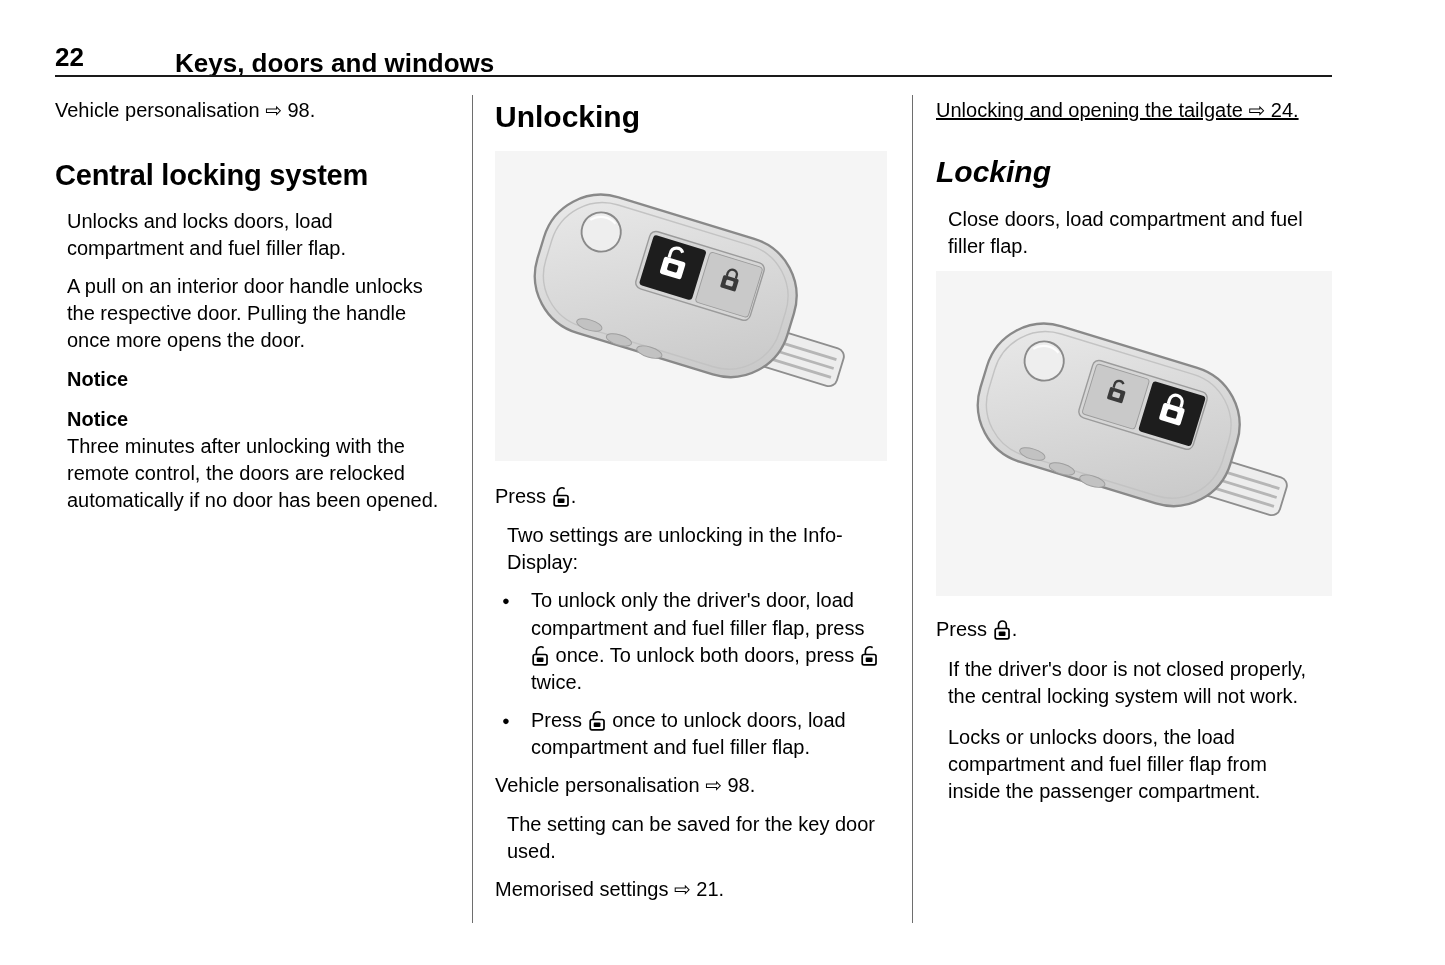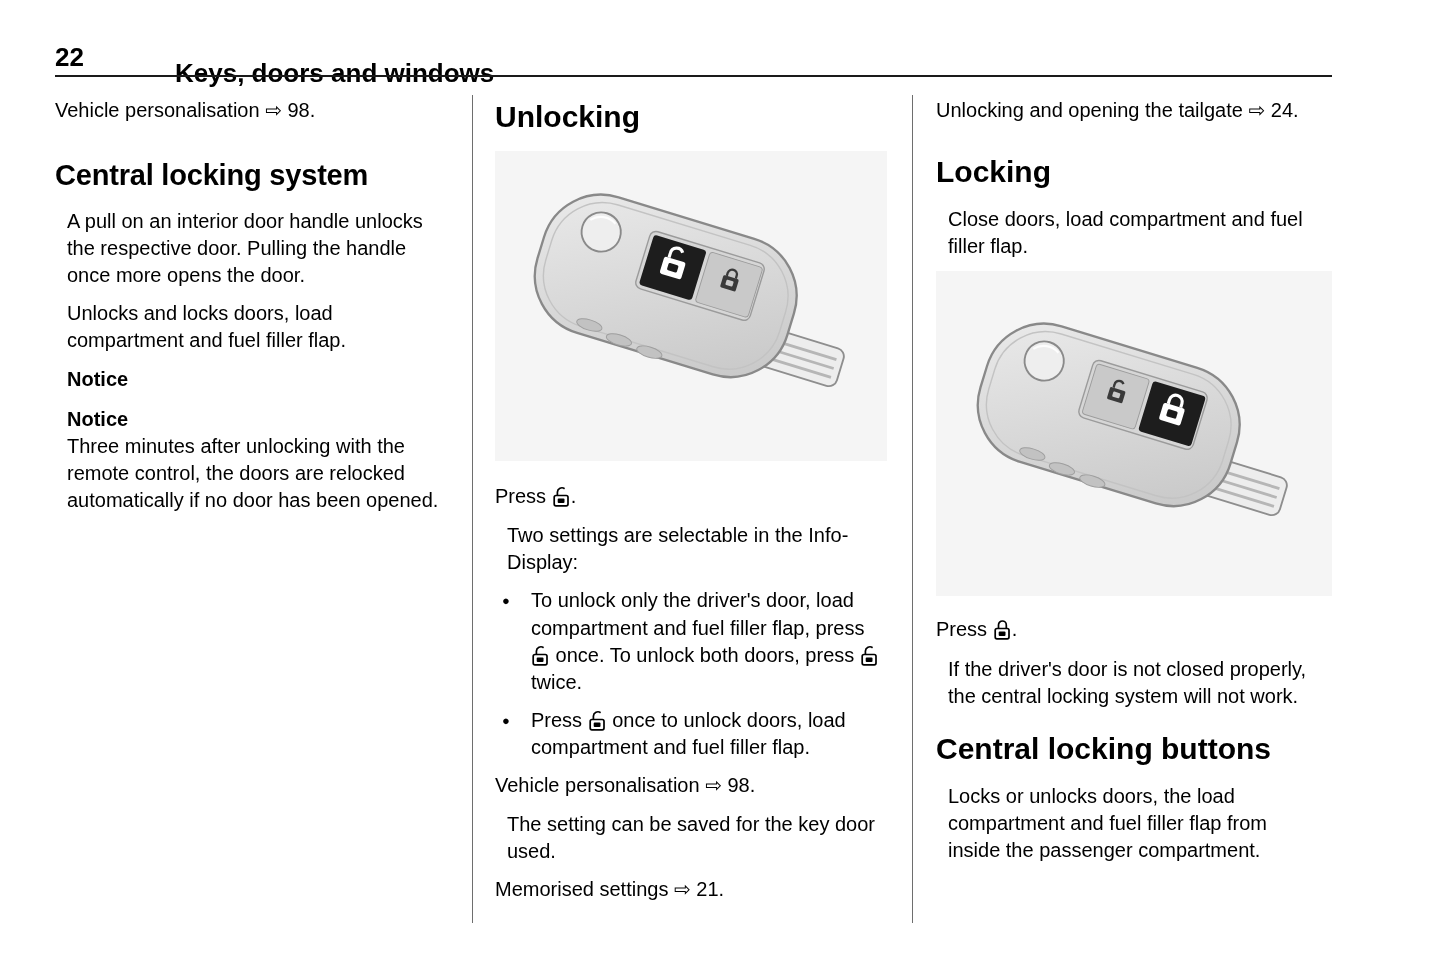--- a/index.html
+++ b/index.html
@@ -5,36 +5,36 @@
   * { margin:0; padding:0; box-sizing:border-box; }
   html,body { background:#ffffff; }
   body {
     width:1445px; height:965px;
     font-family:"Liberation Sans", sans-serif;
     color:#000; position:relative; overflow:hidden;
   }
   .page { position:relative; width:1210px; height:965px; }
 
   .hdr-num   { position:absolute; left:55px;  top:42px; font-size:26px; font-weight:bold; }
-  .hdr-title { position:absolute; left:175px; top:58px; font-size:26px; font-weight:bold; }
+  .hdr-title { position:absolute; left:175px; top:48px; font-size:26px; font-weight:bold; }
   .hdr-rule  { position:absolute; left:55px;  top:75px; width:1277px; height:2px; background:#1a1a1a; }
 
   .vdiv { position:absolute; top:95px; width:1px; height:828px; background:#6e6e6e; }
   .vdiv1 { left:472px; } .vdiv2 { left:912px; }
 
   .col { position:absolute; top:97px; font-size:20px; line-height:1.36; }
   .col1 { left:55px;  width:402px; }
   .col2 { left:495px; width:392px; }
   .col3 { left:936px; width:396px; }
 
   p { margin:0 12px 11px; }
   .crossref { margin:0 0 11px; }
   h1.section { font-size:29px; font-weight:bold; margin:32px 0 12px; letter-spacing:-0.2px; }
   h2.sub { font-size:30px; font-weight:bold; margin:0 0 13px; }
-  h2.sub.mt { margin-top:19px; }
+  h2.sub.mt { margin-top:19px;font-style:italic; }
 
   .notice { margin:2px 0 13px 12px; }
   .notice-label { font-weight:bold; }
 
   .keyimg {
     background:#f5f5f5;
     display:flex; align-items:center; justify-content:center;
     margin:4px 0 22px; overflow:hidden;
   }
   .keyimg.unlock { height:310px; }
@@ -58,22 +58,22 @@
   <div class="hdr-num">22</div>
   <div class="hdr-title">Keys, doors and windows</div>
   <div class="hdr-rule"></div>
 
   <div class="vdiv vdiv1"></div>
   <div class="vdiv vdiv2"></div>
 
   <div class="col col1">
     <p class="crossref">Vehicle personalisation ⇨ 98.</p>
     <h1 class="section">Central locking system</h1>
+    <p>Unlocks and locks doors, load compartment and fuel filler flap.</p>
     <p>A pull on an interior door handle unlocks the respective door. Pulling the handle once more opens the door.</p>
-    <p>Unlocks and locks doors, load compartment and fuel filler flap.</p>
     <div class="notice">
       <div class="notice-label">Notice</div>
     </div>
     <div class="notice">
       <div class="notice-label">Notice</div>
       <div>Three minutes after unlocking with the remote control, the doors are relocked automatically if no door has been opened.</div>
     </div>
   </div>
 
   <div class="col col2">
@@ -112,21 +112,21 @@
             <ellipse cx="147" cy="218" rx="14" ry="5.5" fill="#c2c2c2" stroke="#9e9e9e"></ellipse>
             <ellipse cx="182" cy="221" rx="14" ry="5.5" fill="#c2c2c2" stroke="#9e9e9e"></ellipse>
           </g>
         </svg>
       </div>
     <p class="press-line">Press <span class="inline-icon"><svg width="17" height="21" viewBox="0 0 17 21">
             <path d="M4.4 9.5 V6.1 A4.5 4.5 0 0 1 11.6 2.7" fill="none" stroke="#000" stroke-width="1.7"></path>
             <rect x="1.2" y="9.5" width="13.8" height="10.3" rx="1.8" fill="none" stroke="#000" stroke-width="1.7"></rect>
             <rect x="4.7" y="12.4" width="6.8" height="4.7" rx="1" fill="#000"></rect>
           </svg></span>.</p>
-    <p>Two settings are selectable in the Info-Display:</p>
+    <p>Two settings are unlocking in the Info-Display:</p>
     <div class="bullet-row">
       <span class="bullet-dot">●</span>
       <span class="bullet-text">To unlock only the driver's door, load compartment and fuel filler flap, press <span class="inline-icon"><svg width="17" height="21" viewBox="0 0 17 21">
               <path d="M4.4 9.5 V6.1 A4.5 4.5 0 0 1 11.6 2.7" fill="none" stroke="#000" stroke-width="1.7"></path>
               <rect x="1.2" y="9.5" width="13.8" height="10.3" rx="1.8" fill="none" stroke="#000" stroke-width="1.7"></rect>
               <rect x="4.7" y="12.4" width="6.8" height="4.7" rx="1" fill="#000"></rect>
             </svg></span> once. To unlock both doors, press <span class="inline-icon"><svg width="17" height="21" viewBox="0 0 17 21">
               <path d="M4.4 9.5 V6.1 A4.5 4.5 0 0 1 11.6 2.7" fill="none" stroke="#000" stroke-width="1.7"></path>
               <rect x="1.2" y="9.5" width="13.8" height="10.3" rx="1.8" fill="none" stroke="#000" stroke-width="1.7"></rect>
               <rect x="4.7" y="12.4" width="6.8" height="4.7" rx="1" fill="#000"></rect>
@@ -139,21 +139,21 @@
               <rect x="1.2" y="9.5" width="13.8" height="10.3" rx="1.8" fill="none" stroke="#000" stroke-width="1.7"></rect>
               <rect x="4.7" y="12.4" width="6.8" height="4.7" rx="1" fill="#000"></rect>
             </svg></span> once to unlock doors, load compartment and fuel filler flap.</span>
     </div>
     <p class="crossref">Vehicle personalisation ⇨ 98.</p>
     <p>The setting can be saved for the key door used.</p>
     <p class="crossref">Memorised settings ⇨ 21.</p>
   </div>
 
   <div class="col col3">
-    <p class="crossref" style="margin-bottom:28px;">Unlocking and opening the tailgate ⇨ 24.</p>
+    <p class="crossref" style="margin-bottom:28px;text-decoration:underline;">Unlocking and opening the tailgate ⇨ 24.</p>
     <h2 class="sub mt">Locking</h2>
     <p>Close doors, load compartment and fuel filler flap.</p>
     <div class="keyimg lock">
         <svg viewBox="0 0 420 320" xmlns="http://www.w3.org/2000/svg">
           <defs>
             <linearGradient id="grad_lock" x1="0" y1="0" x2="1" y2="1">
               <stop offset="0" stop-color="#ebebeb"></stop>
               <stop offset="1" stop-color="#c6c6c6"></stop>
             </linearGradient>
           </defs>
@@ -184,17 +184,16 @@
             <ellipse cx="182" cy="221" rx="14" ry="5.5" fill="#c2c2c2" stroke="#9e9e9e"></ellipse>
           </g>
         </svg>
       </div>
     <p class="press-line">Press <span class="inline-icon"><svg width="17" height="21" viewBox="0 0 17 21">
             <path d="M4.5 9.5 V5.9 A3.9 3.9 0 0 1 12.3 5.9 V9.5" fill="none" stroke="#000" stroke-width="1.7"></path>
             <rect x="1.2" y="9.5" width="13.8" height="10.3" rx="1.8" fill="none" stroke="#000" stroke-width="1.7"></rect>
             <rect x="4.7" y="12.4" width="6.8" height="4.7" rx="1" fill="#000"></rect>
           </svg></span>.</p>
     <p style="margin-bottom:14px;">If the driver's door is not closed properly, the central locking system will not work.</p>
-    <h2 class="sub mt">Central locking buttons</h2>
     <p>Locks or unlocks doors, the load compartment and fuel filler flap from inside the passenger compartment.</p>
   </div>
 
 </div>
 
 </body></html>

